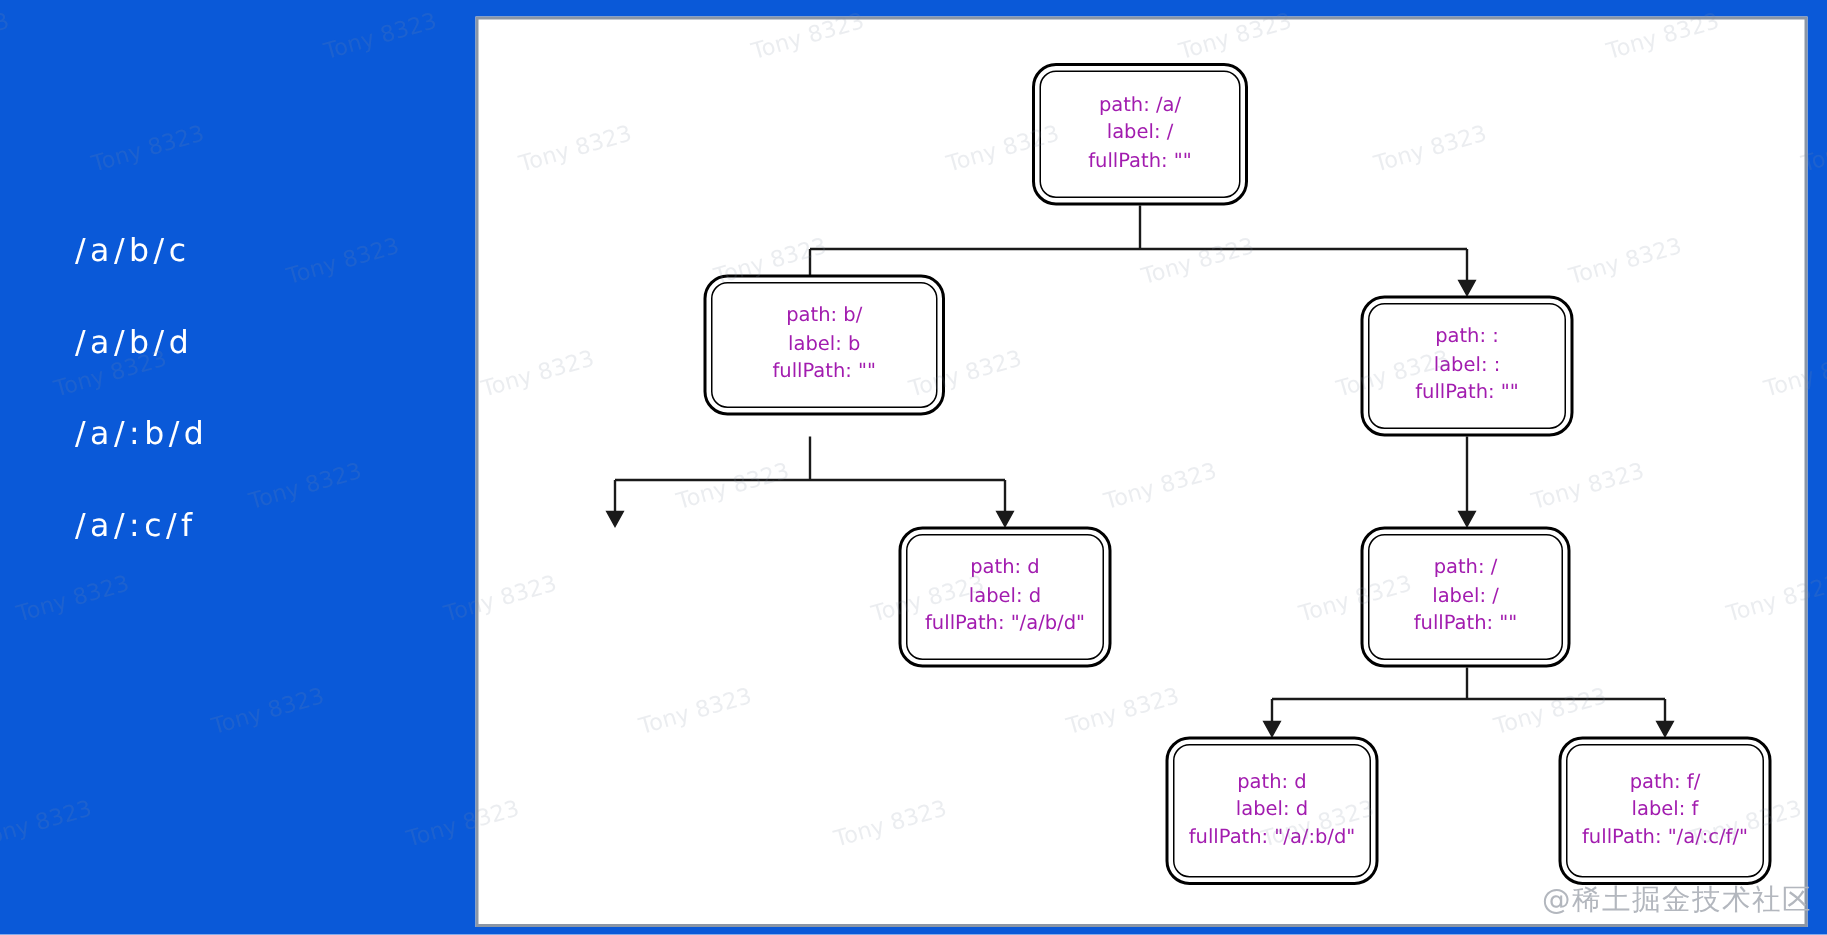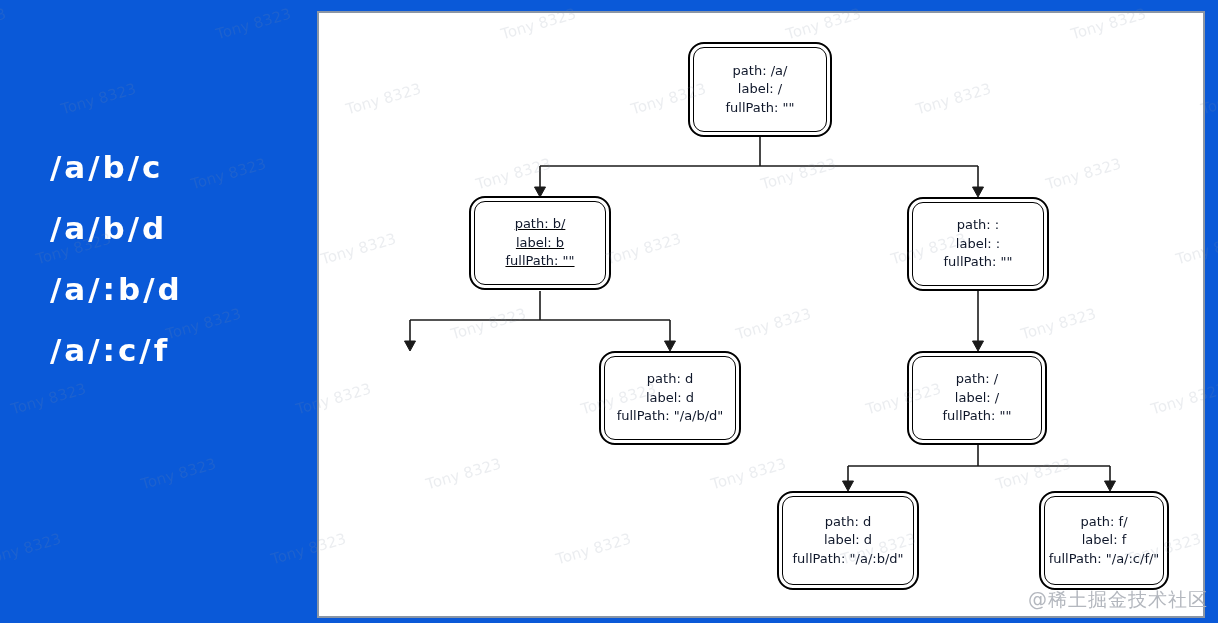--- a/index.html
+++ b/index.html
@@ -6,23 +6,23 @@
   body{
     width:1218px;height:623px;position:relative;overflow:hidden;
     background:#0a59d8;
     font-family:"DejaVu Sans", sans-serif;
   }
   .stage{position:absolute;inset:0;width:1218px;height:623px;}
 
   
   .route-list{position:absolute;left:50px;top:150px;color:#ffffff;}
   .route-item{
-    font-size:31px;line-height:34px;letter-spacing:3px;
+    font-size:21px;line-height:34px;letter-spacing:3px;
     height:34px;margin-bottom:27px;white-space:nowrap;
-    font-family:"DejaVu Sans", sans-serif;font-weight:700;
+    font-family:"DejaVu Sans", sans-serif;font-weight:400;
   }
 
   
   .panel{
     position:absolute;left:317px;top:11px;width:888px;height:607px;
     background:#ffffff;border:2px solid #8b96a5;box-sizing:border-box;
   }
 
   
   svg.edges{position:absolute;left:0;top:0;width:1218px;height:623px;pointer-events:none;}
@@ -31,21 +31,21 @@
 
   
   .node{
     position:absolute;box-sizing:border-box;
     border:2px solid #000;border-radius:16px;padding:3px;background:#fff;
   }
   .node-inner{
     width:100%;height:100%;box-sizing:border-box;
     border:1.5px solid #000;border-radius:11px;
     display:flex;flex-direction:column;align-items:center;justify-content:center;
-    font-size:13px;line-height:18.5px;color:#0f172a;text-align:center;
+    font-size:13px;line-height:18.5px;color:#a21caf;text-align:center;
     font-family:"DejaVu Sans", sans-serif;
   }
   .node-line{white-space:nowrap;}
 
   
   .wm-layer{position:absolute;inset:0;pointer-events:none;overflow:hidden;}
   .wm{
     position:absolute;transform:rotate(-16deg);
     font-size:15px;color:rgba(130,142,160,0.16);white-space:nowrap;
     font-family:"DejaVu Sans", sans-serif;
@@ -99,21 +99,21 @@
   </svg>
 
   <div class="node" style="left:688px;top:42px;width:144px;height:95px;">
     <div class="node-inner">
       <span class="node-line">path: /a/</span>
       <span class="node-line">label: /</span>
       <span class="node-line">fullPath: ""</span>
     </div>
   </div>
 
-  <div class="node" style="left:469px;top:196px;width:142px;height:94px;text-decoration:underline;">
+  <div class="node" style="left:469px;top:183px;width:161px;height:94px;">
     <div class="node-inner">
       <span class="node-line">path: b/</span>
       <span class="node-line">label: b</span>
       <span class="node-line">fullPath: ""</span>
     </div>
   </div>
 
   <div class="node" style="left:907px;top:197px;width:142px;height:94px;">
     <div class="node-inner">
       <span class="node-line">path: :</span>
@@ -140,21 +140,21 @@
   </div>
 
   <div class="node" style="left:777px;top:491px;width:142px;height:99px;">
     <div class="node-inner">
       <span class="node-line">path: d</span>
       <span class="node-line">label: d</span>
       <span class="node-line">fullPath: "/a/:b/d"</span>
     </div>
   </div>
 
-  <div class="node" style="left:1039px;top:491px;width:130px;height:99px;">
+  <div class="node" style="left:1039px;top:491px;width:142px;height:99px;">
     <div class="node-inner">
       <span class="node-line">path: f/</span>
       <span class="node-line">label: f</span>
       <span class="node-line">fullPath: "/a/:c/f/"</span>
     </div>
   </div>
 
   <div class="wm-layer">
       <span class="wm" style="top: 15px; left: -70px;">Tony 8323</span>
       <span class="wm" style="top: 15px; left: 215px;">Tony 8323</span>

